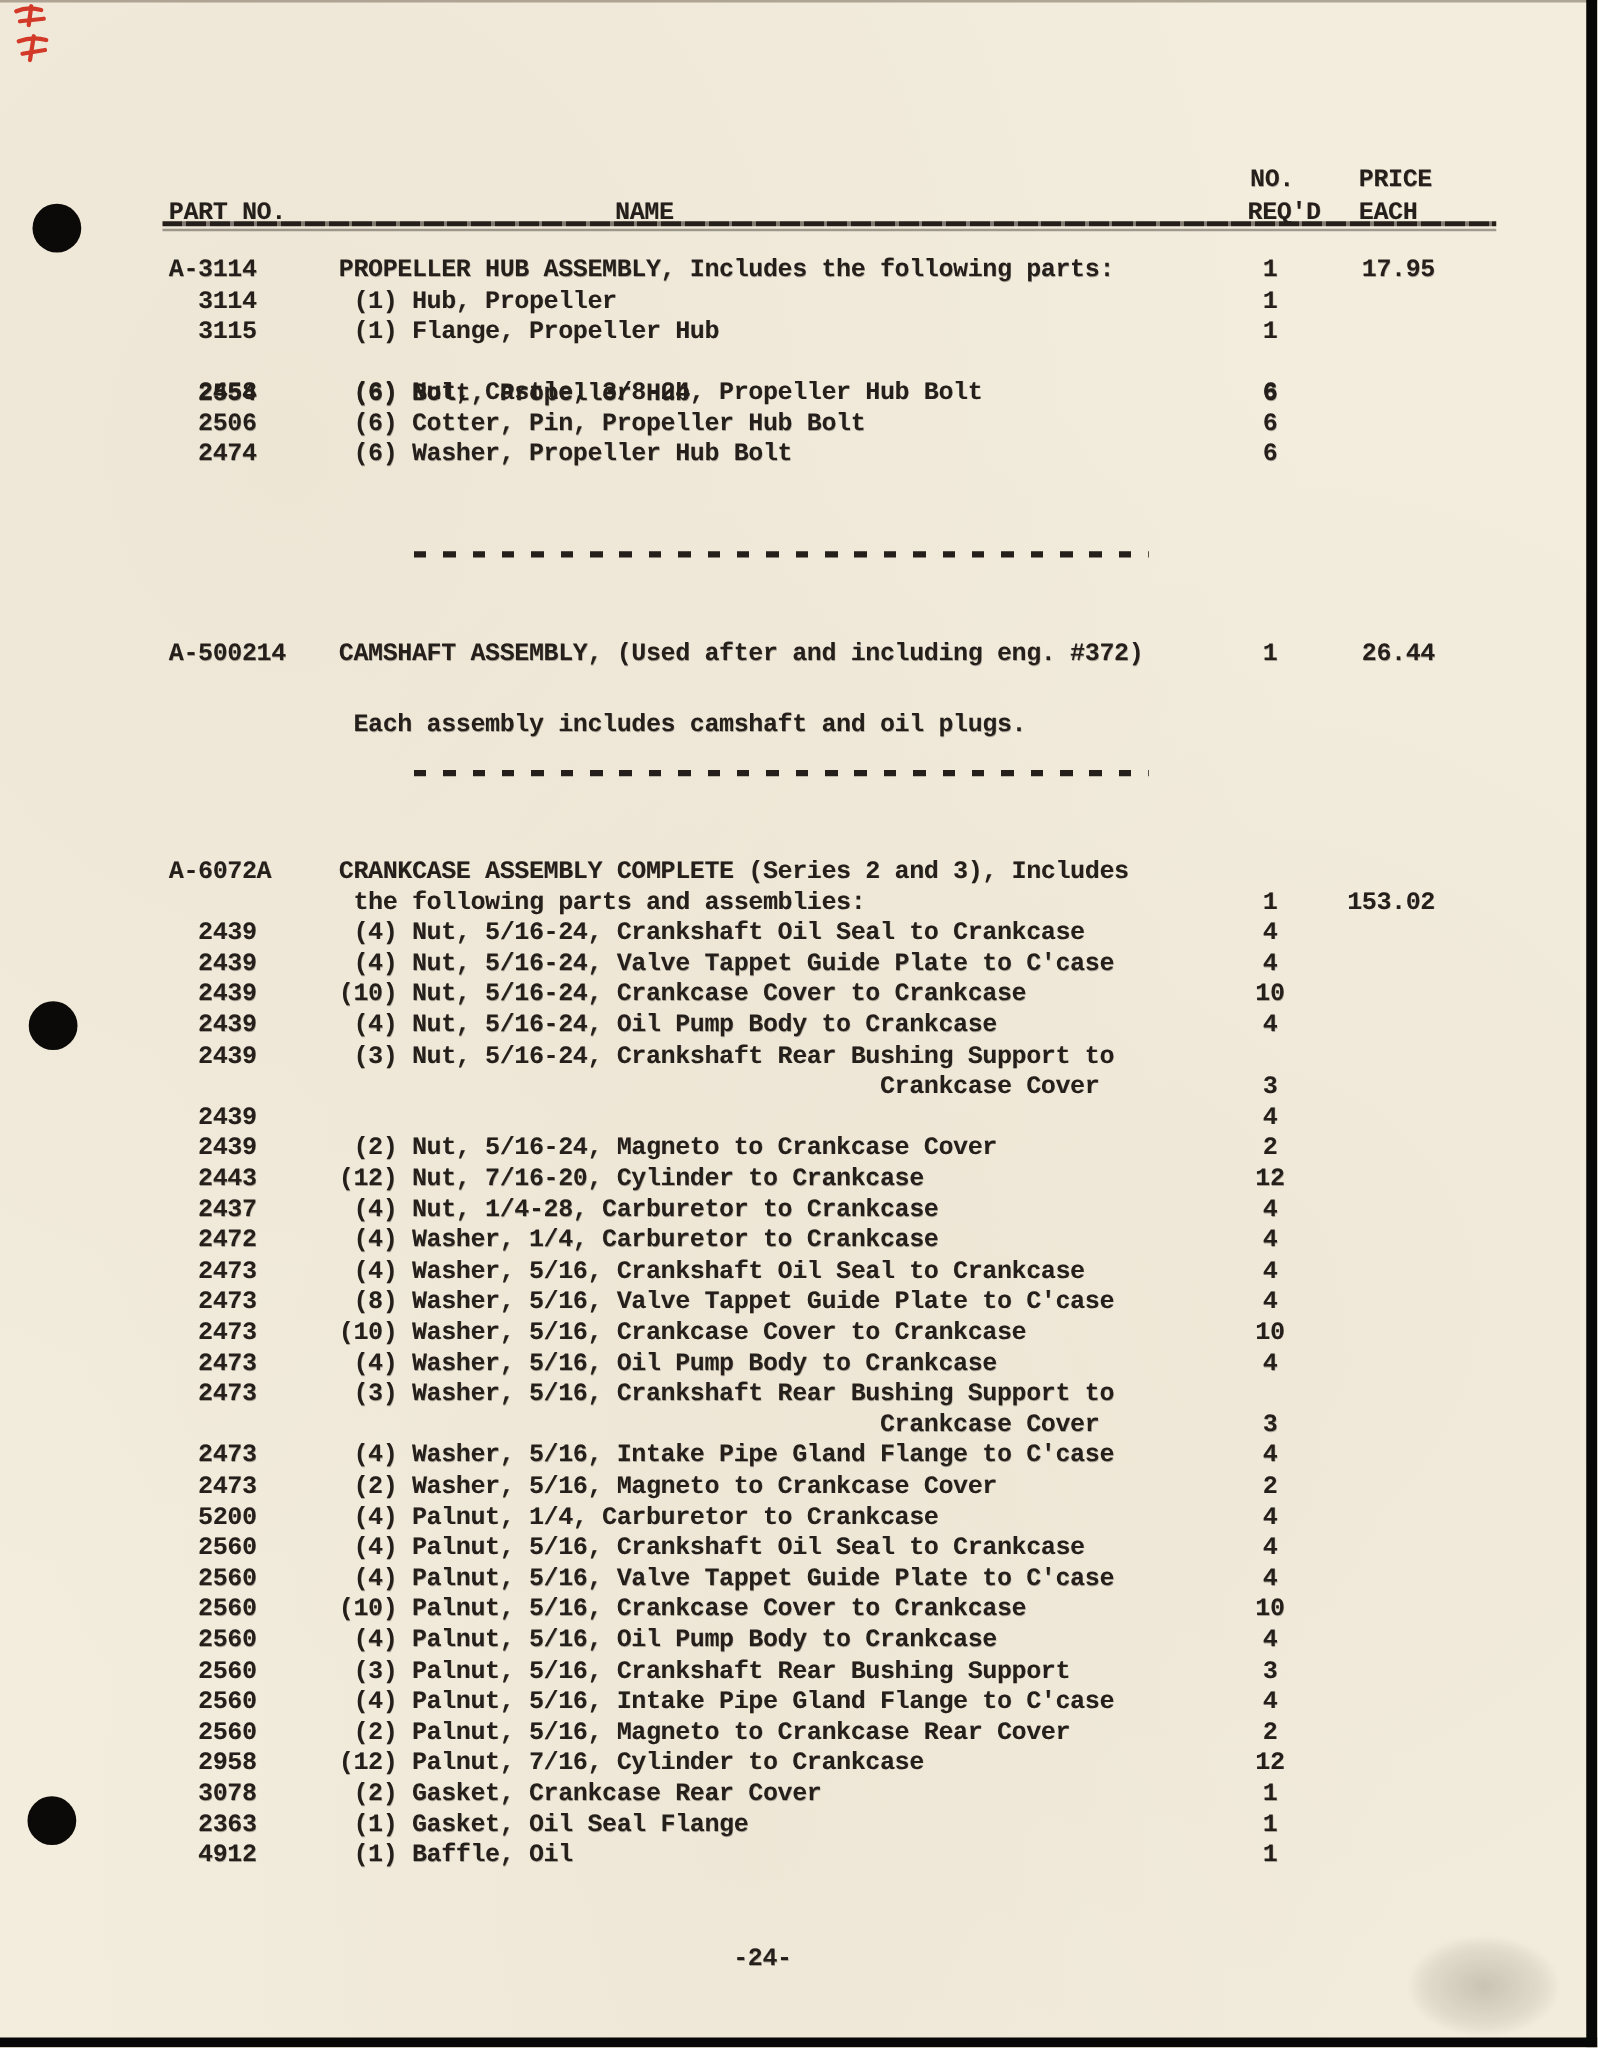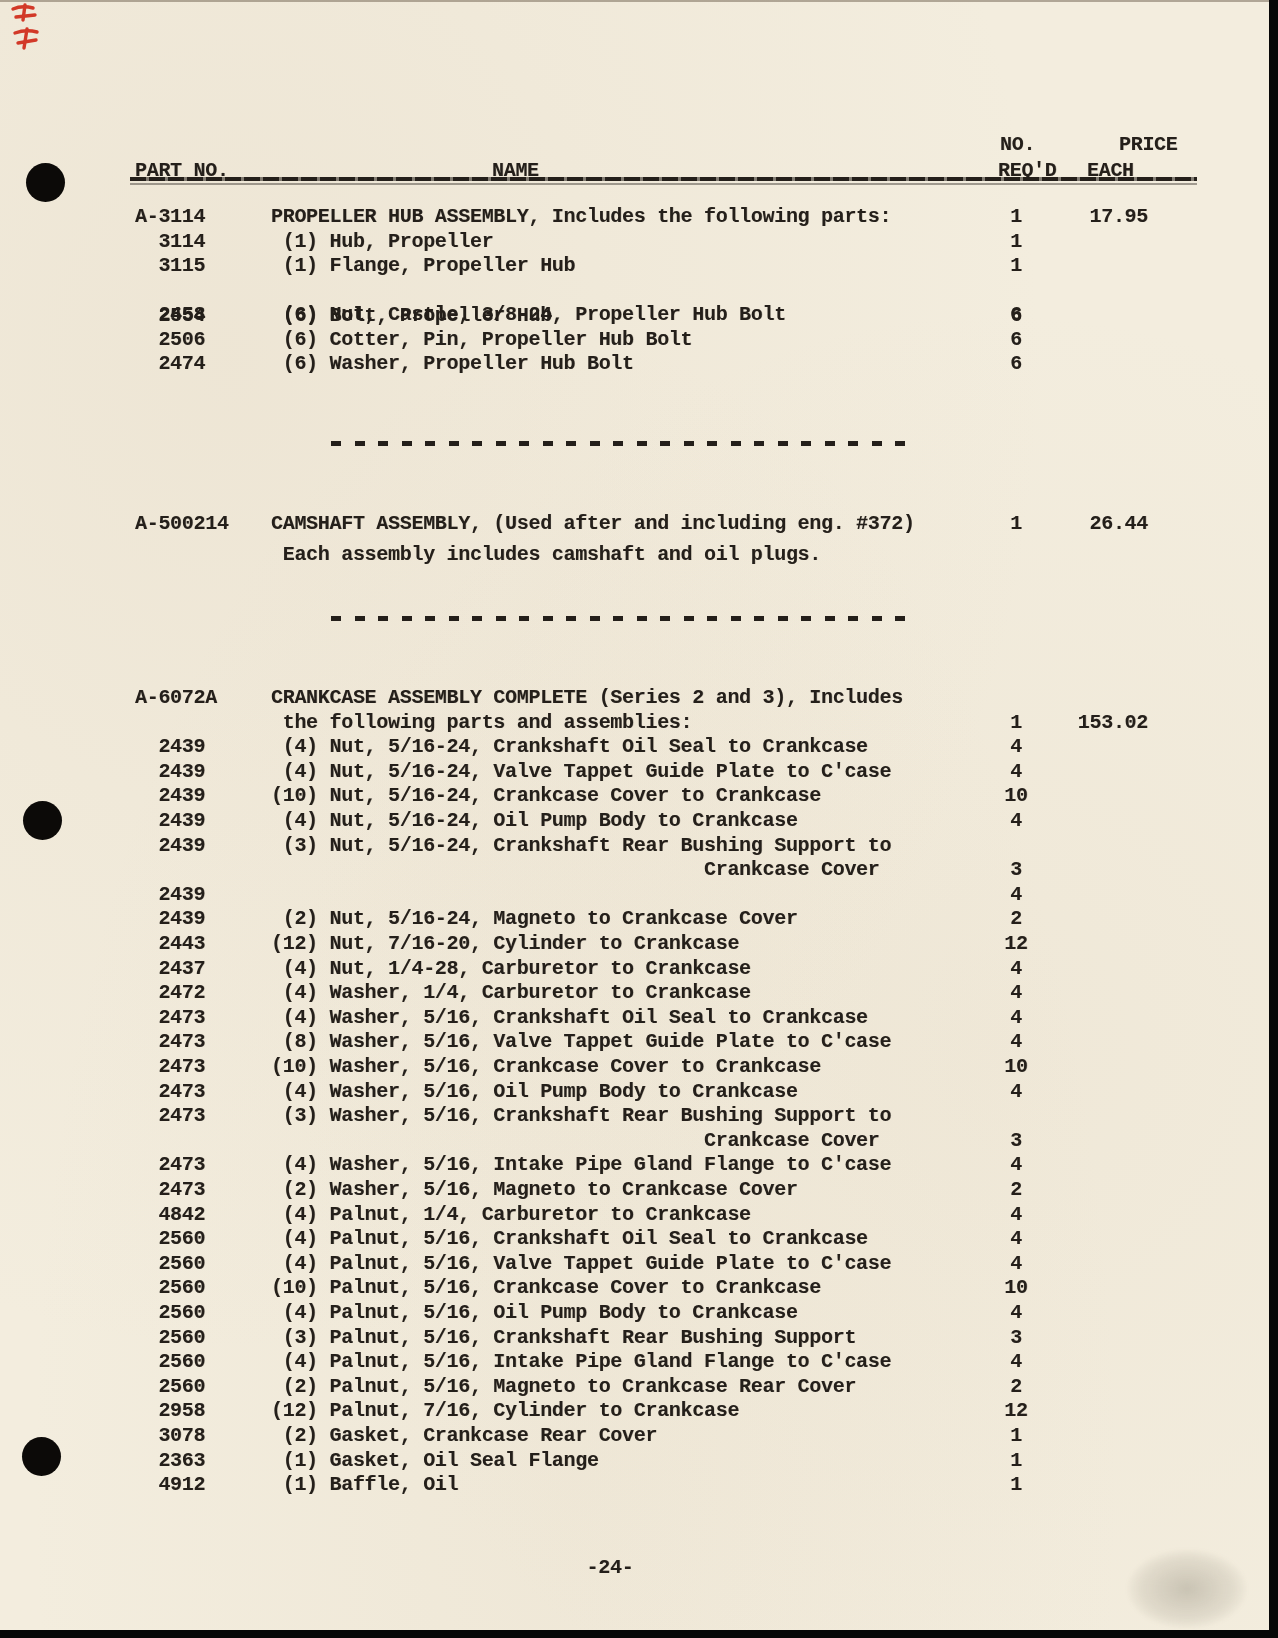--- a/index.html
+++ b/index.html
@@ -54,21 +54,21 @@
       <path d="M10 41 L28 38"></path>
       <path d="M19 27 L16 46"></path>
     </g>
   </svg>
 
   <div class="punch" style="left:26px;top:163px;"></div>
   <div class="punch" style="left:23px;top:801px;"></div>
   <div class="punch" style="left:22px;top:1437px;"></div>
 
   <div class="abs ink" style="left:1000px;top:133px;">NO.</div>
-  <div class="abs ink" style="left:1087px;top:133px;margin-left:32px;">PRICE</div>
+  <div class="abs ink" style="left:1087px;top:133px;">PRICE</div>
   <div class="abs ink" style="left:135px;top:159px;">PART NO.</div>
   <div class="abs ink" style="left:492px;top:159px;">NAME</div>
   <div class="abs ink" style="left:998px;top:159px;">REQ'D</div>
   <div class="abs ink" style="left:1087px;top:159px;">EACH</div>
 
   <div class="rule-heavy"></div>
   <div class="rule-light"></div>
 
   <div class="dash-sep" style="top:441px;"></div>
   <div class="dash-sep" style="top:616px;"></div>
@@ -115,21 +115,21 @@
         <span class="c-name"> (6) Washer, Propeller Hub Bolt</span>
         <span class="c-qty">6</span>
         <span class="c-price"></span>
       </div>
       <div class="row" style="top: 512px;">
         <span class="c-part">A-500214</span>
         <span class="c-name">CAMSHAFT ASSEMBLY, (Used after and including eng. #372)</span>
         <span class="c-qty">1</span>
         <span class="c-price">26.44</span>
       </div>
-      <div class="row" style="top: 543px;">
+      <div class="row" style="top: 569px;">
         <span class="c-part"></span>
         <span class="c-name"> Each assembly includes camshaft and oil plugs.</span>
         <span class="c-qty"></span>
         <span class="c-price"></span>
       </div>
       <div class="row" style="top: 686px;">
         <span class="c-part">A-6072A</span>
         <span class="c-name">CRANKCASE ASSEMBLY COMPLETE (Series 2 and 3), Includes</span>
         <span class="c-qty"></span>
         <span class="c-price"></span>
@@ -247,21 +247,21 @@
         <span class="c-qty">4</span>
         <span class="c-price"></span>
       </div>
       <div class="row" style="top: 1178px;">
         <span class="c-part">  2473</span>
         <span class="c-name"> (2) Washer, 5/16, Magneto to Crankcase Cover</span>
         <span class="c-qty">2</span>
         <span class="c-price"></span>
       </div>
       <div class="row" style="top: 1202.6px;">
-        <span class="c-part">  4842</span>
+        <span class="c-part">  5200</span>
         <span class="c-name"> (4) Palnut, 1/4, Carburetor to Crankcase</span>
         <span class="c-qty">4</span>
         <span class="c-price"></span>
       </div>
       <div class="row" style="top: 1227.2px;">
         <span class="c-part">  2560</span>
         <span class="c-name"> (4) Palnut, 5/16, Crankshaft Oil Seal to Crankcase</span>
         <span class="c-qty">4</span>
         <span class="c-price"></span>
       </div>

